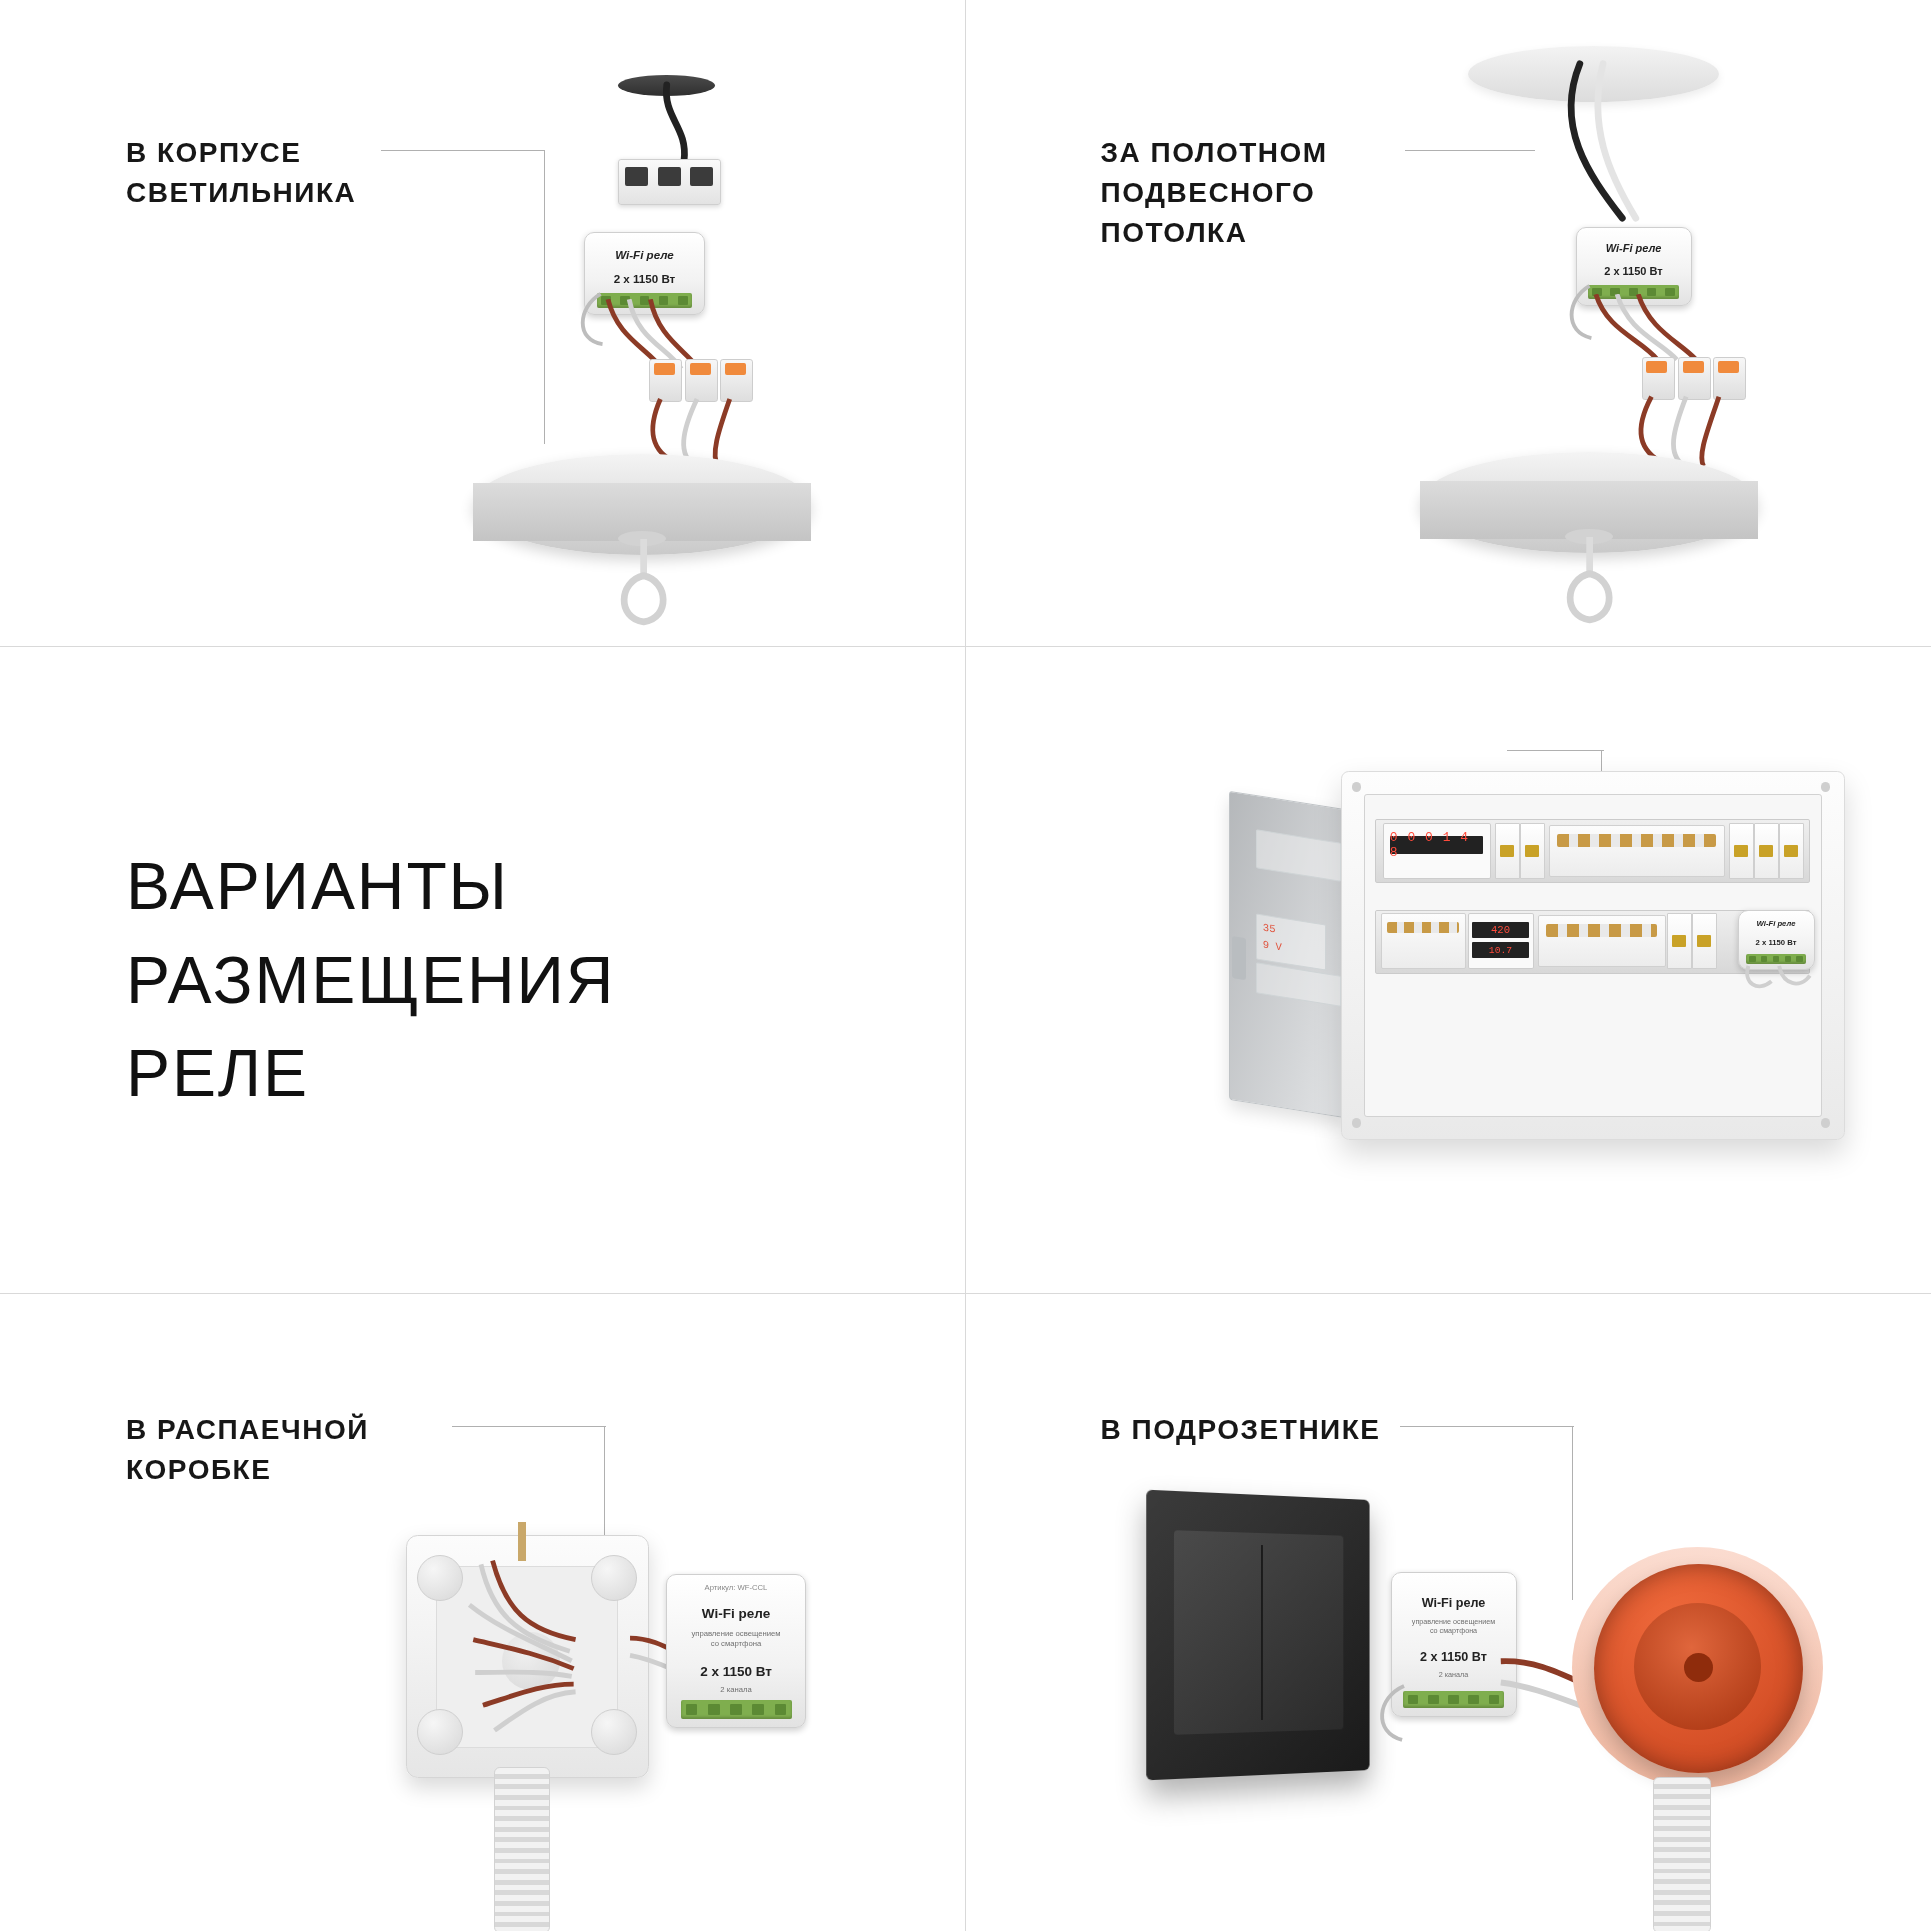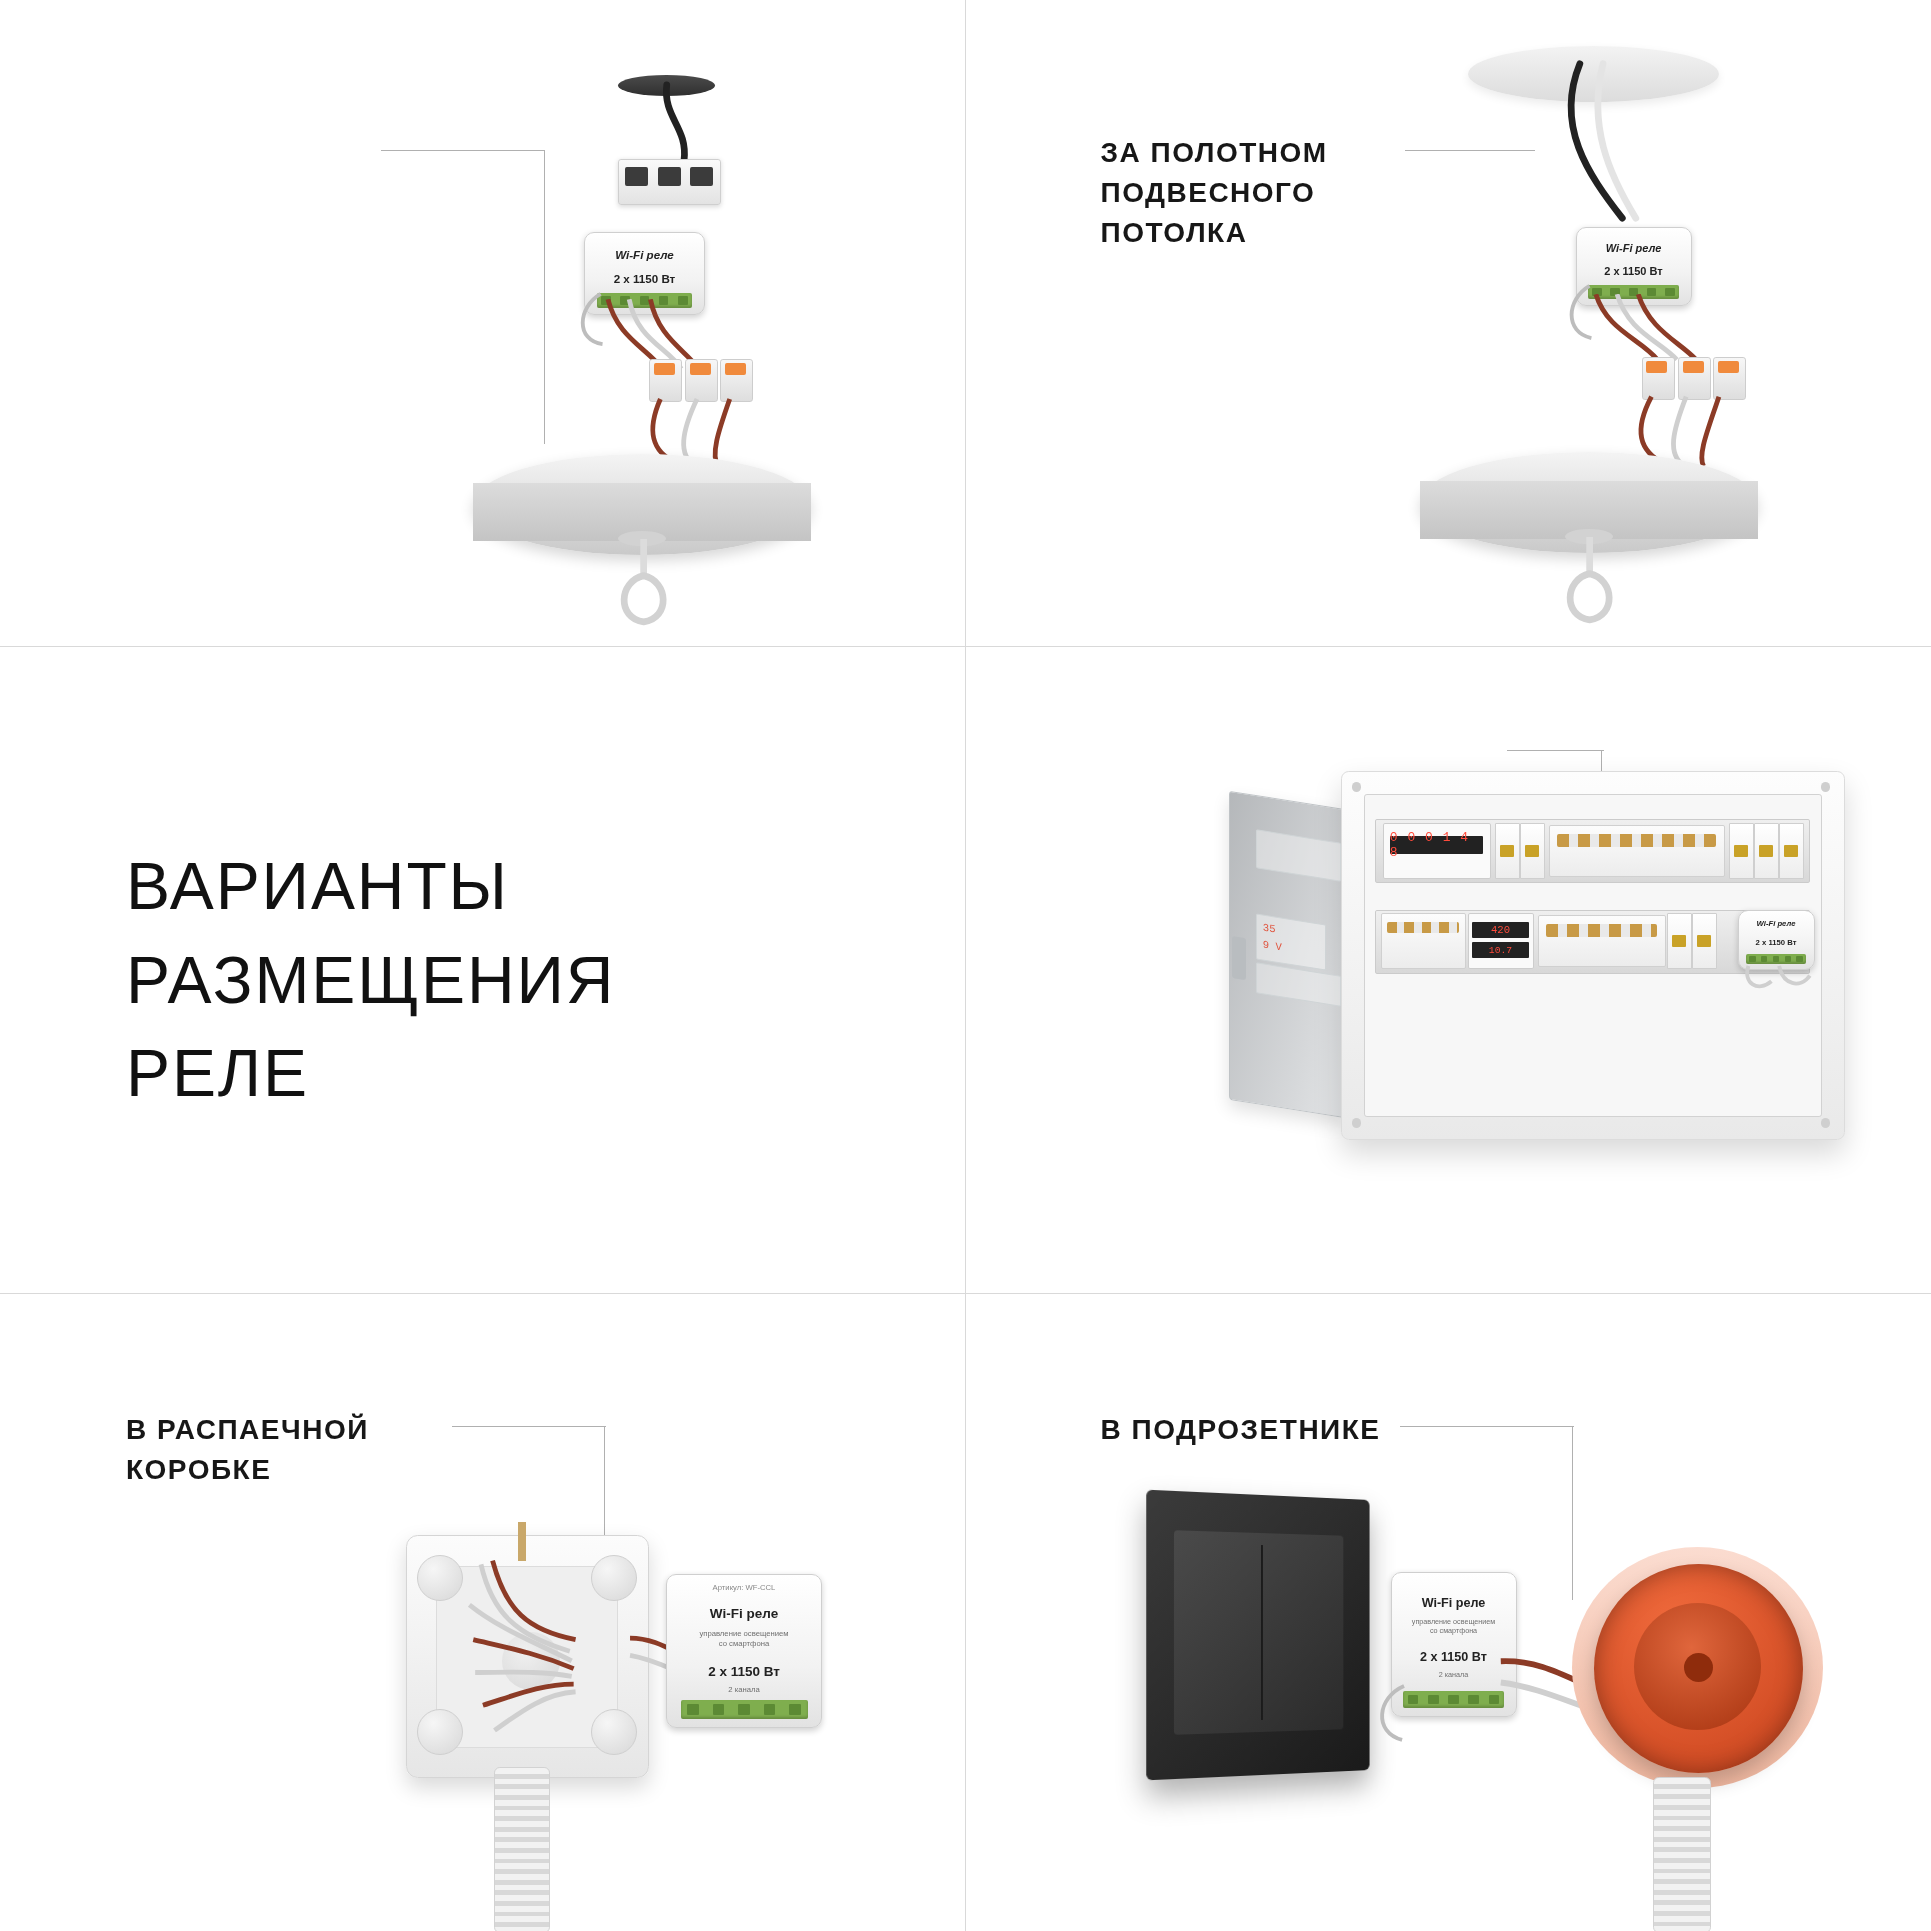--- a/index.html
+++ b/index.html
@@ -200,20 +200,22 @@
     position:absolute;border-radius:50%;background:#ffffffcc;
   }
 </style>
 </head>
 <body>
 
 <div class="sheet">
   <div class="grid">
 
     <div class="cell">
+      <div class="caption" style="left:126px;top:133px;">В КОРПУСЕ
+СВЕТИЛЬНИКА</div>
       <div class="leader" style="left:381px;top:150px;width:164px;"></div>
       <div class="leader-v" style="left:544px;top:150px;height:294px;"></div>
 
       <div class="ceiling-disc" style="left:618px;top:75px;width:97px;height:21px;background:linear-gradient(180deg,#4b4b4b,#2f2f2f);"></div>
 
       <svg class="art" style="left:599px;top:81px;width:174px;height:106px;" viewBox="0 0 180 110">
         <path d="M70 4 C 66 38, 92 48, 88 82" stroke="#222" stroke-width="7" fill="none" stroke-linecap="round"></path>
       </svg>
 
       <div class="art" style="left:618px;top:159px;width:101px;height:44px;background:linear-gradient(180deg,#fafafa,#e3e3e3);border:1px solid #cfcfcf;border-radius:2.9px;box-shadow:0 1.9px 4.8px rgba(0,0,0,.15);">
@@ -420,21 +422,21 @@
         <path d="M60 164 C 92 154, 120 142, 154 142" stroke="#8c3b26" stroke-width="5" fill="none"></path>
         <path d="M72 190 C 100 170, 124 152, 156 150" stroke="#cfcfcf" stroke-width="5" fill="none"></path>
       </svg>
       <div class="art" style="left:518px;top:228px;width:7.7px;height:39px;background:#c9a86a;"></div>
 
       <svg class="art" style="left:626px;top:319px;width:116px;height:106px;" viewBox="0 0 120 110">
         <path d="M4 26 C 40 26, 60 52, 100 58" stroke="#8c3b26" stroke-width="5" fill="none"></path>
         <path d="M4 44 C 40 50, 62 70, 100 74" stroke="#cfcfcf" stroke-width="5" fill="none"></path>
       </svg>
 
-      <div class="wifi-relay" style="left:666px;top:280px;width:156px;height:154px;">
+      <div class="wifi-relay" style="left:666px;top:280px;width:140px;height:154px;">
         <div style="position:absolute;left:0;right:0;top:7.7px;text-align:center;font-size:7.7px;color:#888;">Артикул: WF-CCL</div>
         <div style="position:absolute;left:0;right:0;top:31px;text-align:center;font-size:13.5px;font-weight:700;color:#222;">Wi-Fi реле</div>
         <div style="position:absolute;left:0;right:0;top:54px;text-align:center;font-size:7.7px;color:#6f6f6f;white-space:pre-line;line-height:1.25;">управление освещением
 со смартфона</div>
         <div style="position:absolute;left:0;right:0;top:89px;text-align:center;font-size:13.5px;font-weight:700;color:#222;">2 x 1150 Вт</div>
         <div style="position:absolute;left:0;right:0;top:110px;text-align:center;font-size:7.7px;color:#6f6f6f;">2 канала</div>
         <div class="terminal-strip" style="left:13.5px;right:13.5px;bottom:7.7px;height:19.3px;">
           <i style="width:11.6px;height:10.6px;"></i>
             <i style="width:11.6px;height:10.6px;"></i>
             <i style="width:11.6px;height:10.6px;"></i>

